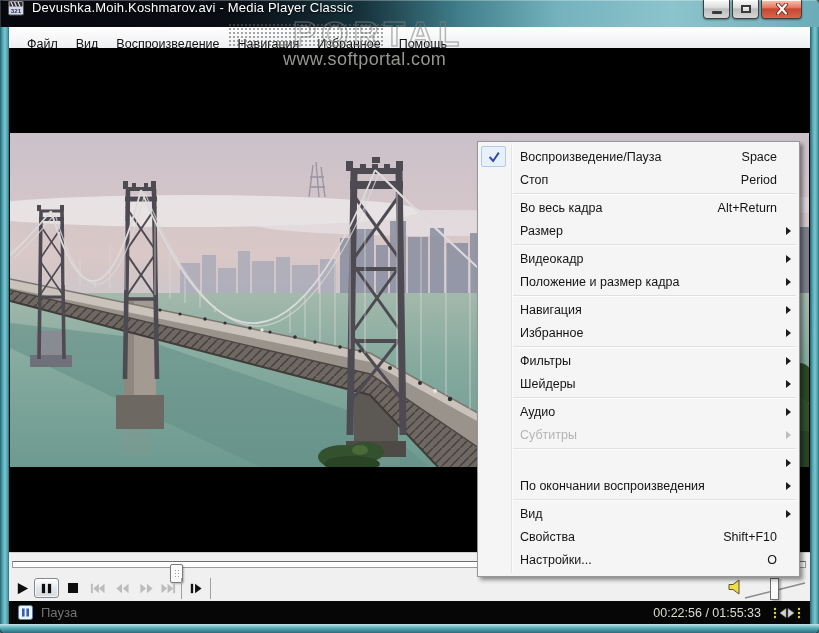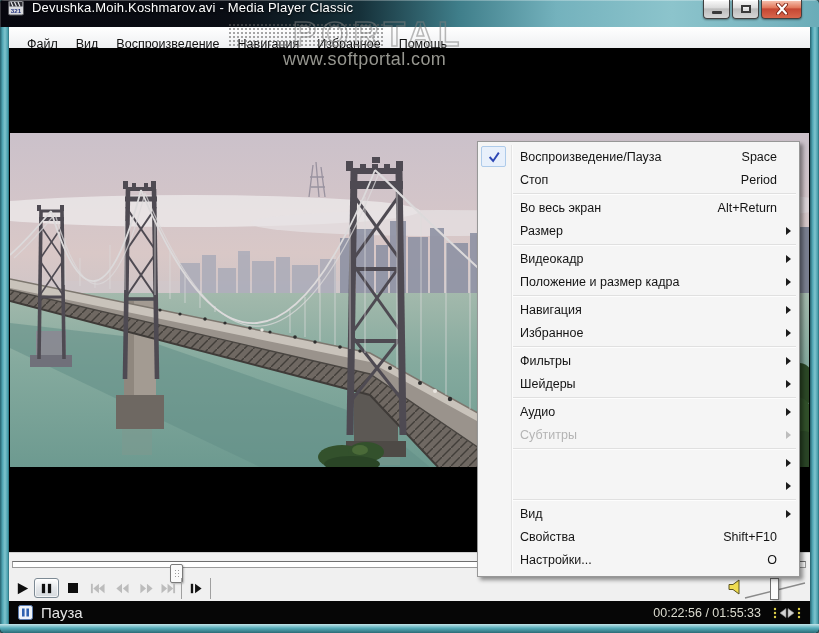--- a/index.html
+++ b/index.html
@@ -96,21 +96,21 @@
     position:absolute; left:761px; top:25px; width:9px; height:22px;
     background:#fbfbfb; border:1px solid #6f6f6f;
     box-shadow:2px 1px 2px rgba(0,0,0,.3);
   }
 
   
   .statusbar{
     position:absolute; left:0; top:574px; width:801px; height:23px;
     background:#060606; display:flex; align-items:center; padding:0 9px;
   }
-  .status-text{ color:#e5e5e5; font-size:15px; margin-left:8px; }
+  .status-text{ color:#737373; font-size:13px; margin-left:8px; }
   .time-text{ color:#dcdcd0; font-size:12.5px; margin-left:auto; }
   .audio-icon{ margin-left:12px; }
 
   
   .wm-dots{
     position:absolute; left:228px; top:23px; width:157px; height:25px; z-index:40;
     background-image:radial-gradient(rgba(95,95,95,.55) 1px, transparent 1.25px);
     background-size:4px 4px; pointer-events:none;
   }
   .wm-text{
@@ -527,21 +527,21 @@
       <span class="lbl">Воспроизведение/Пауза</span>
       <span class="sc">Space</span>
     </div>
     <div class="mi">
       <span class="lbl">Стоп</span>
       <span class="sc">Period</span>
     </div>
     <div class="msep"></div>
 
     <div class="mi">
-      <span class="lbl">Во весь экран</span>
+      <span class="lbl">Во весь кадра</span>
       <span class="sc">Alt+Return</span>
     </div>
     <div class="mi">
       <span class="lbl">Размер</span>
       <span class="arrow"></span>
     </div>
     <div class="msep"></div>
 
     <div class="mi">
       <span class="lbl">Видеокадр</span>
@@ -580,20 +580,21 @@
     <div class="mi dis">
       <span class="lbl">Субтитры</span>
       <span class="arrow"></span>
     </div>
     <div class="msep"></div>
 
     <div class="mi">
       <span class="arrow"></span>
     </div>
     <div class="mi">
+      <span class="lbl">По окончании воспроизведения</span>
       <span class="arrow"></span>
     </div>
     <div class="msep"></div>
 
     <div class="mi">
       <span class="lbl">Вид</span>
       <span class="arrow"></span>
     </div>
     <div class="mi">
       <span class="lbl">Свойства</span>

